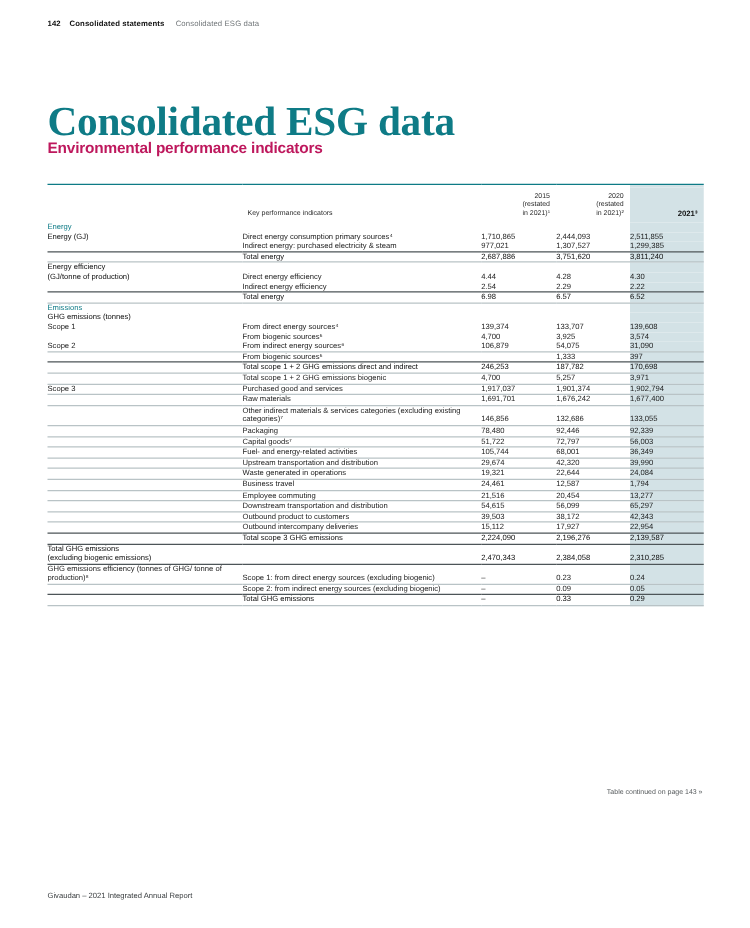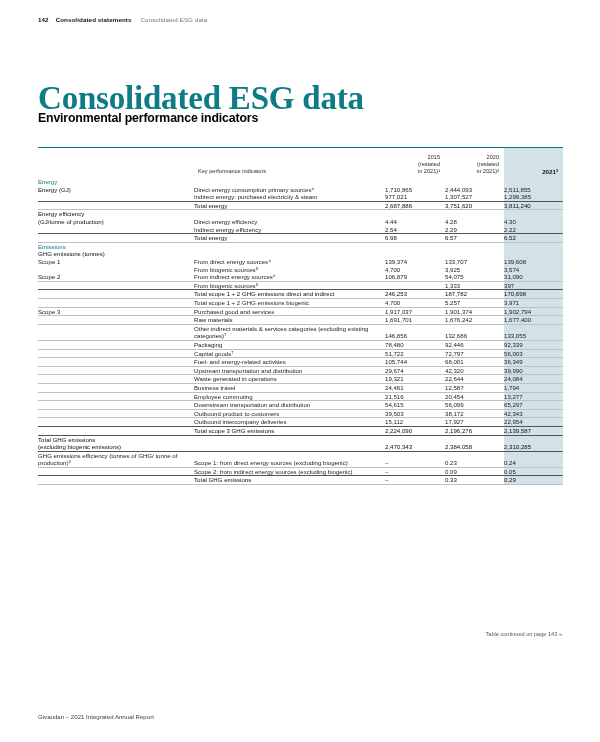--- a/index.html
+++ b/index.html
@@ -36,21 +36,21 @@
     line-height: 34px;
     color: #0e7b86;
     letter-spacing: -0.2px;
     white-space: nowrap;
   }
   .subtitle {
     position: absolute;
     left: 38px; top: 101px;
     font-size: 12.3px;
     font-weight: bold;
-    color: #000000;
+    color: #be185d;
     letter-spacing: -0.15px;
     white-space: nowrap;
   }
 
   
   .table-wrap {
     position: absolute;
     left: 38px; top: 147px;
     width: 525px;
   }

